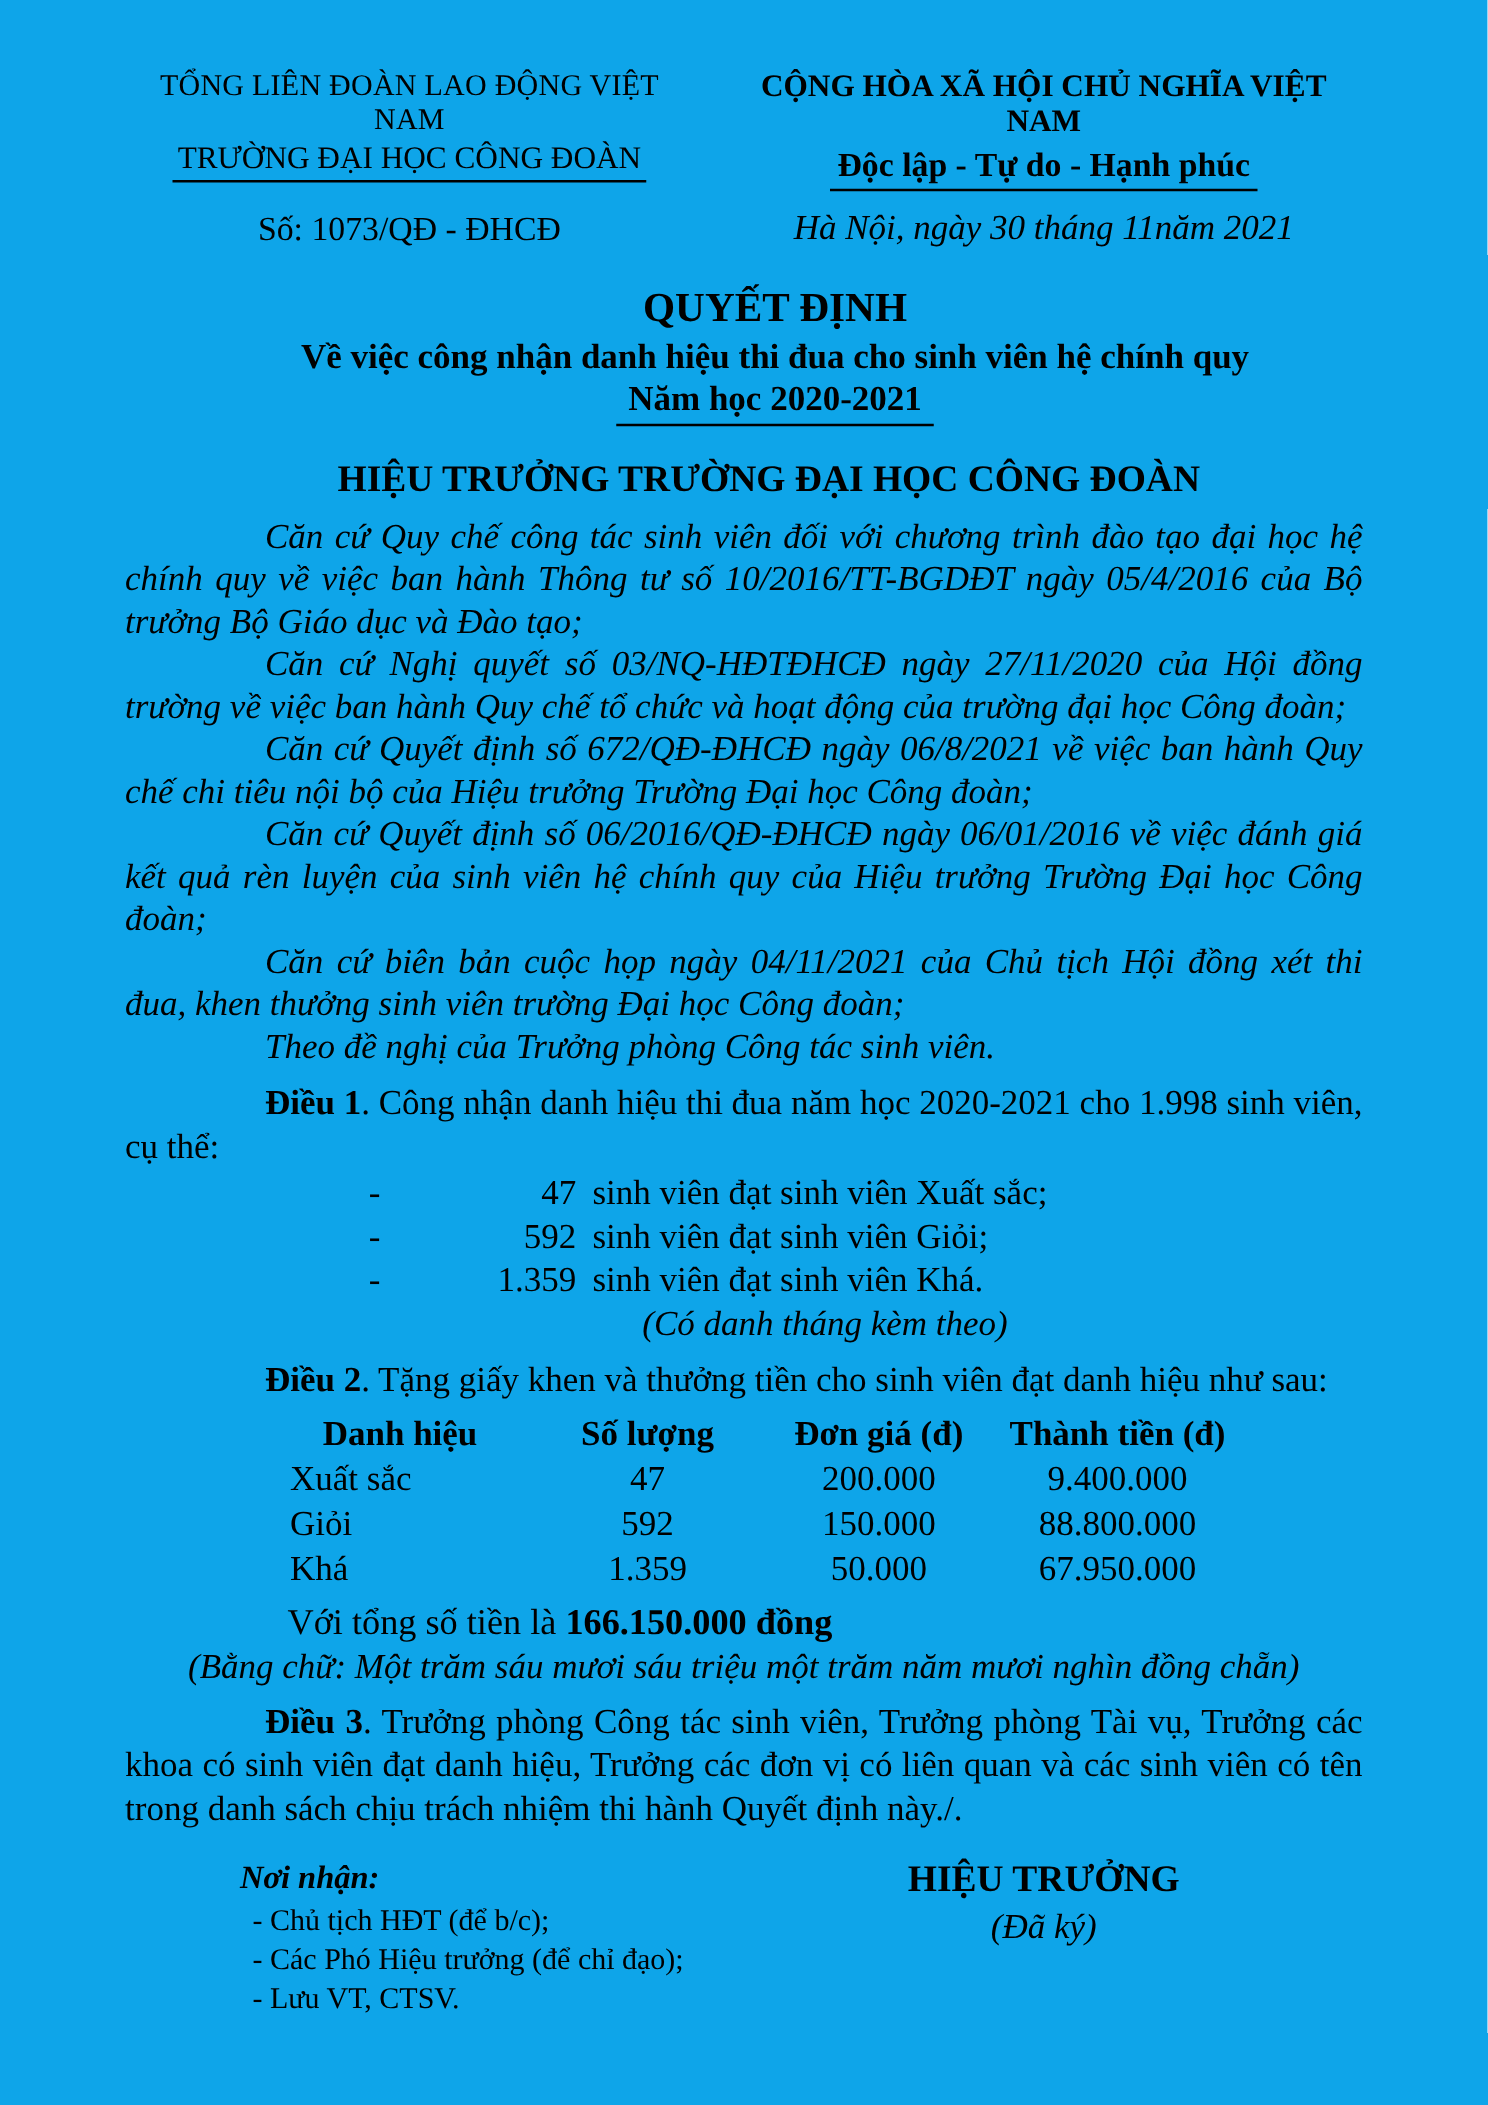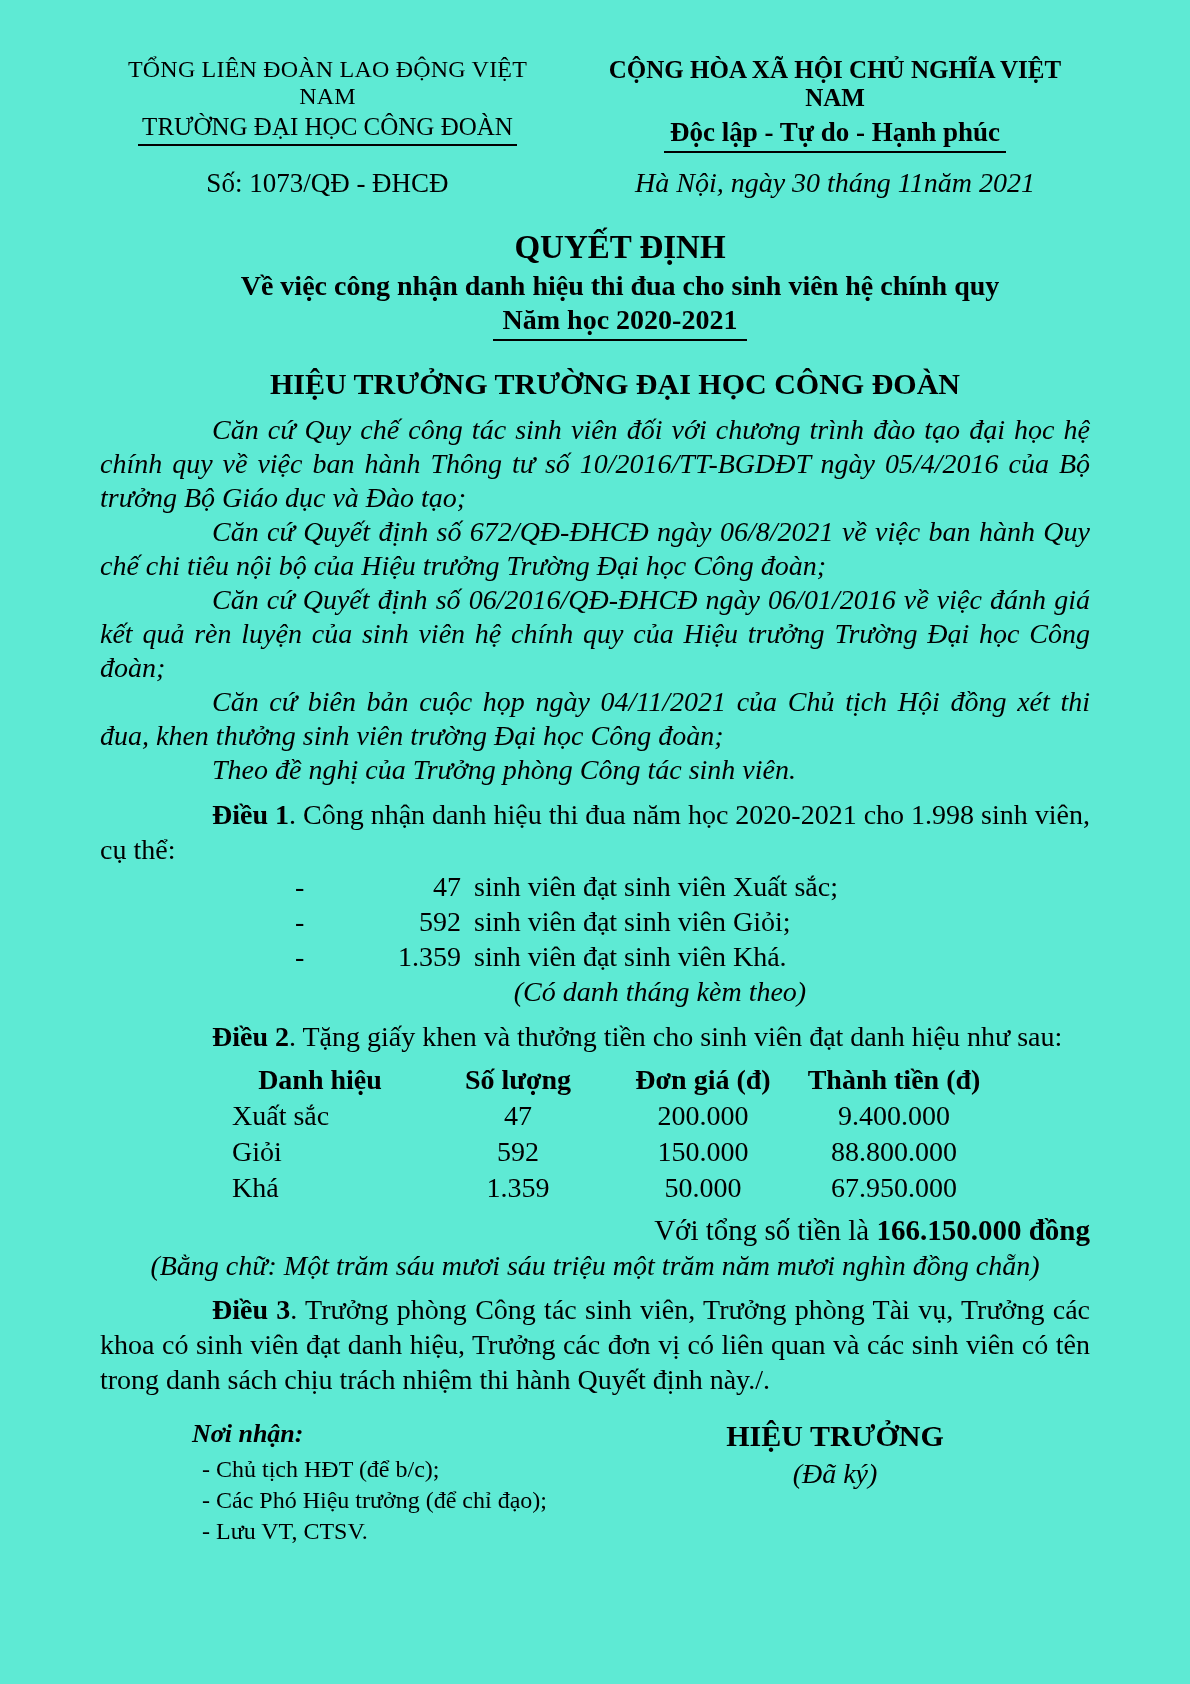--- a/index.html
+++ b/index.html
@@ -5,21 +5,21 @@
   * { margin: 0; padding: 0; box-sizing: border-box; }
   html, body { background: #ffffff; }
   body {
     width: 1190px; height: 1684px;
     font-family: "Liberation Serif", "DejaVu Serif", serif;
     color: #000;
     overflow: hidden;
   }
   .page {
     width: 1190px; height: 1684px;
-    background: #5eead4;
+    background: #0ea5e9;
     padding: 56px 100px 0 100px;
     position: relative;
   }
   
   .doc-header { display: flex; justify-content: space-between; align-items: flex-start; }
   .hdr-left  { width: 455px; text-align: center; }
   .hdr-right { width: 510px; text-align: center; }
   .org-parent { font-size: 24px; letter-spacing: 0.2px; }
   .org-name   { font-size: 25px; font-weight: normal; display: inline-block;
                 border-bottom: 2px solid #000; padding: 0 4px 3px 4px; margin-top: 3px; }
@@ -56,21 +56,21 @@
   
   .reward-table { margin: 8px 0 0 112px; border-collapse: collapse; width: 778px; }
   .reward-table th, .reward-table td { font-size: 28px; line-height: 36px;
                 padding: 0; text-align: center; vertical-align: top; }
   .reward-table th { font-weight: bold; }
   .reward-table .c0 { width: 216px; }
   .reward-table .c1 { width: 180px; }
   .reward-table .c2 { width: 190px; }
   .reward-table .c3 { width: 192px; }
   .reward-table td.c0 { text-align: left; padding-left: 20px; }
-  .total-line { text-align: right; font-size: 29px; padding-left: 130px; margin-top: 8px; }
+  .total-line { text-align: left; font-size: 29px; padding-left: 130px; margin-top: 8px; }
   .amount-words { text-align: center; font-size: 28px; font-style: italic; margin-top: 3px; }
   
   .doc-footer { display: flex; justify-content: space-between; margin-top: 22px; }
   .recipients { margin-left: 92px; width: 430px; }
   .recipients-label { font-size: 26px; font-weight: bold; font-style: italic; }
   .recipients-list { margin-top: 5px; }
   .recipients-list div { font-size: 24px; line-height: 31px; padding-left: 10px; }
   .signature { width: 400px; margin-right: 55px; text-align: center; }
   .sig-title { font-size: 30px; font-weight: bold; }
   .sig-note  { font-size: 28px; font-style: italic; margin-top: 5px; }
@@ -96,20 +96,21 @@
   <div class="title-block">
     <div class="doc-type">QUYẾT ĐỊNH</div>
     <div class="doc-subject">Về việc công nhận danh hiệu thi đua cho sinh viên hệ chính quy</div>
     <div><span class="school-year">Năm học 2020-2021</span></div>
   </div>
 
   <div class="issuer">HIỆU TRƯỞNG TRƯỜNG ĐẠI HỌC CÔNG ĐOÀN</div>
 
   <div class="preamble">
     <p>Căn cứ Quy chế công tác sinh viên đối với chương trình đào tạo đại học hệ chính quy về việc ban hành Thông tư số 10/2016/TT-BGDĐT ngày 05/4/2016 của Bộ trưởng Bộ Giáo dục và Đào tạo;</p>
+    <p>Căn cứ Nghị quyết số 03/NQ-HĐTĐHCĐ ngày 27/11/2020 của Hội đồng trường về việc ban hành Quy chế tổ chức và hoạt động của trường đại học Công đoàn;</p>
     <p>Căn cứ Quyết định số 672/QĐ-ĐHCĐ ngày 06/8/2021 về việc ban hành Quy chế chi tiêu nội bộ của Hiệu trưởng Trường Đại học Công đoàn;</p>
     <p>Căn cứ Quyết định số 06/2016/QĐ-ĐHCĐ ngày 06/01/2016 về việc đánh giá kết quả rèn luyện của sinh viên hệ chính quy của Hiệu trưởng Trường Đại học Công đoàn;</p>
     <p>Căn cứ biên bản cuộc họp ngày 04/11/2021 của Chủ tịch Hội đồng xét thi đua, khen thưởng sinh viên trường Đại học Công đoàn;</p>
     <p>Theo đề nghị của Trưởng phòng Công tác sinh viên.</p>
   </div>
 
 
   <p class="article"><span class="b">Điều 1</span><span>.  Công nhận danh hiệu thi đua năm học 2020-2021 cho 1.998 sinh viên, cụ thể:</span></p>
 
   <div class="award-list">

